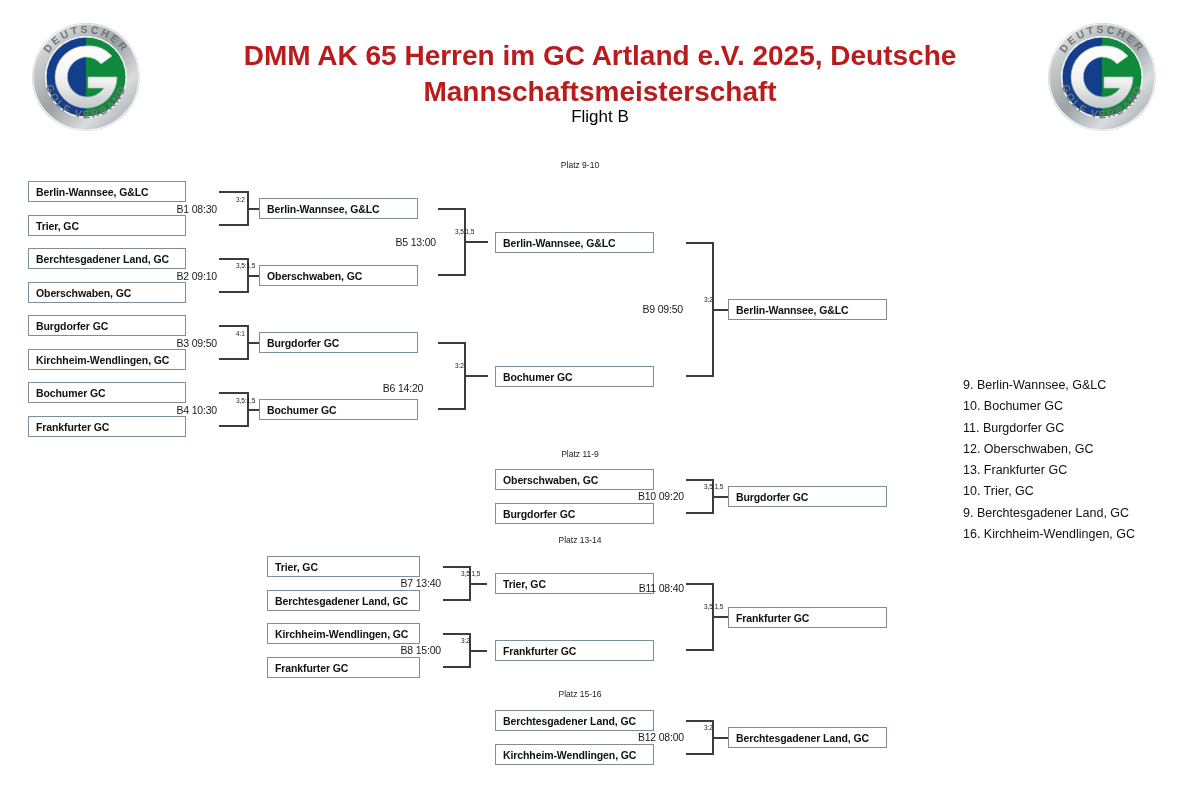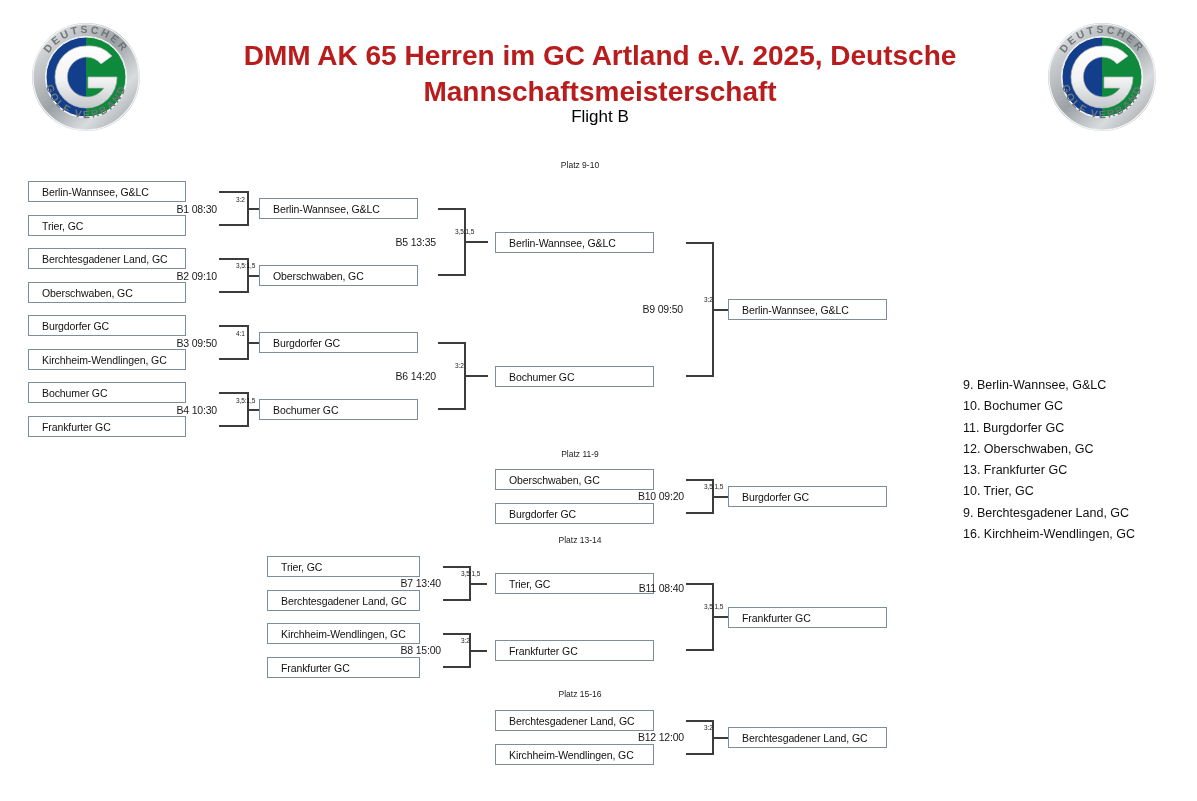--- a/index.html
+++ b/index.html
@@ -38,23 +38,23 @@
   .logo.right { left: 1038px; top: 20px; }
 
   
   .team-box {
     position: absolute;
     box-sizing: border-box;
     background: #ffffff;
     border: 1px solid #7d8e9b;
     display: flex;
     align-items: center;
-    padding-left: 13px;
+    padding-left: 7px;
     font-size: 10.5px;
-    font-weight: normal;
+    font-weight: bold;
     color: #111111;
     white-space: nowrap;
     letter-spacing: -0.1px;
   }
   
   .conn {
     position: absolute;
     box-sizing: border-box;
     border-right: 2px solid #3c3c3c;
     border-top: 2px solid #3c3c3c;
@@ -236,28 +236,28 @@
   <div class="team-box" style="left:28px; top:416px; width:158px; height:21px;">Frankfurter GC</div>
   <div class="conn" style="left:219px; top:392px; width:30px; height:35px;"></div>
   <div class="out-line" style="left:247px; top:409px; width:14px;"></div>
   <div class="match-label" style="left:147px; top:404px; width:70px;">B4 10:30</div>
   <div class="score-label" style="left:236px; top:397px;">3,5:1,5</div>
 
   <div class="team-box" style="left:259px; top:198px; width:159px; height:21px;">Berlin-Wannsee, G&amp;LC</div>
   <div class="team-box" style="left:259px; top:265px; width:159px; height:21px;">Oberschwaben, GC</div>
   <div class="conn" style="left:438px; top:208px; width:28px; height:68px;"></div>
   <div class="out-line" style="left:464px; top:241px; width:24px;"></div>
-  <div class="match-label" style="left:370px; top:236px; width:66px;">B5 13:35</div>
+  <div class="match-label" style="left:370px; top:236px; width:66px;">B5 13:00</div>
   <div class="score-label" style="left:455px; top:228px;">3,5:1,5</div>
 
   <div class="team-box" style="left:259px; top:332px; width:159px; height:21px;">Burgdorfer GC</div>
   <div class="team-box" style="left:259px; top:399px; width:159px; height:21px;">Bochumer GC</div>
   <div class="conn" style="left:438px; top:342px; width:28px; height:68px;"></div>
   <div class="out-line" style="left:464px; top:375px; width:24px;"></div>
-  <div class="match-label" style="left:370px; top:370px; width:66px;">B6 14:20</div>
+  <div class="match-label" style="left:370px; top:382px; width:66px;text-align:center;">B6 14:20</div>
   <div class="score-label" style="left:455px; top:362px;">3:2</div>
 
   <div class="team-box" style="left:495px; top:232px; width:159px; height:21px;">Berlin-Wannsee, G&amp;LC</div>
   <div class="team-box" style="left:495px; top:366px; width:159px; height:21px;">Bochumer GC</div>
   <div class="conn" style="left:686px; top:242px; width:28px; height:135px;"></div>
   <div class="out-line" style="left:712px; top:309px; width:18px;"></div>
   <div class="match-label" style="left:615px; top:303px; width:68px;">B9 09:50</div>
   <div class="score-label" style="left:704px; top:296px;">3:2</div>
   <div class="team-box" style="left:728px; top:299px; width:159px; height:21px;">Berlin-Wannsee, G&amp;LC</div>
 
@@ -288,21 +288,21 @@
   <div class="conn" style="left:686px; top:583px; width:28px; height:68px;"></div>
   <div class="out-line" style="left:712px; top:616px; width:18px;"></div>
   <div class="match-label" style="left:610px; top:582px; width:74px;">B11 08:40</div>
   <div class="score-label" style="left:704px; top:603px;">3,5:1,5</div>
   <div class="team-box" style="left:728px; top:607px; width:159px; height:21px;">Frankfurter GC</div>
 
   <div class="team-box" style="left:495px; top:710px; width:159px; height:21px;">Berchtesgadener Land, GC</div>
   <div class="team-box" style="left:495px; top:744px; width:159px; height:21px;">Kirchheim-Wendlingen, GC</div>
   <div class="conn" style="left:686px; top:720px; width:28px; height:35px;"></div>
   <div class="out-line" style="left:712px; top:737px; width:18px;"></div>
-  <div class="match-label" style="left:610px; top:731px; width:74px;">B12 12:00</div>
+  <div class="match-label" style="left:610px; top:731px; width:74px;">B12 08:00</div>
   <div class="score-label" style="left:704px; top:724px;">3:2</div>
   <div class="team-box" style="left:728px; top:727px; width:159px; height:21px;">Berchtesgadener Land, GC</div>
 
   <div class="standings">
     <div class="standing-row">9. Berlin-Wannsee, G&amp;LC</div>
     <div class="standing-row">10. Bochumer GC</div>
     <div class="standing-row">11. Burgdorfer GC</div>
     <div class="standing-row">12. Oberschwaben, GC</div>
     <div class="standing-row">13. Frankfurter GC</div>
     <div class="standing-row">10. Trier, GC</div>

